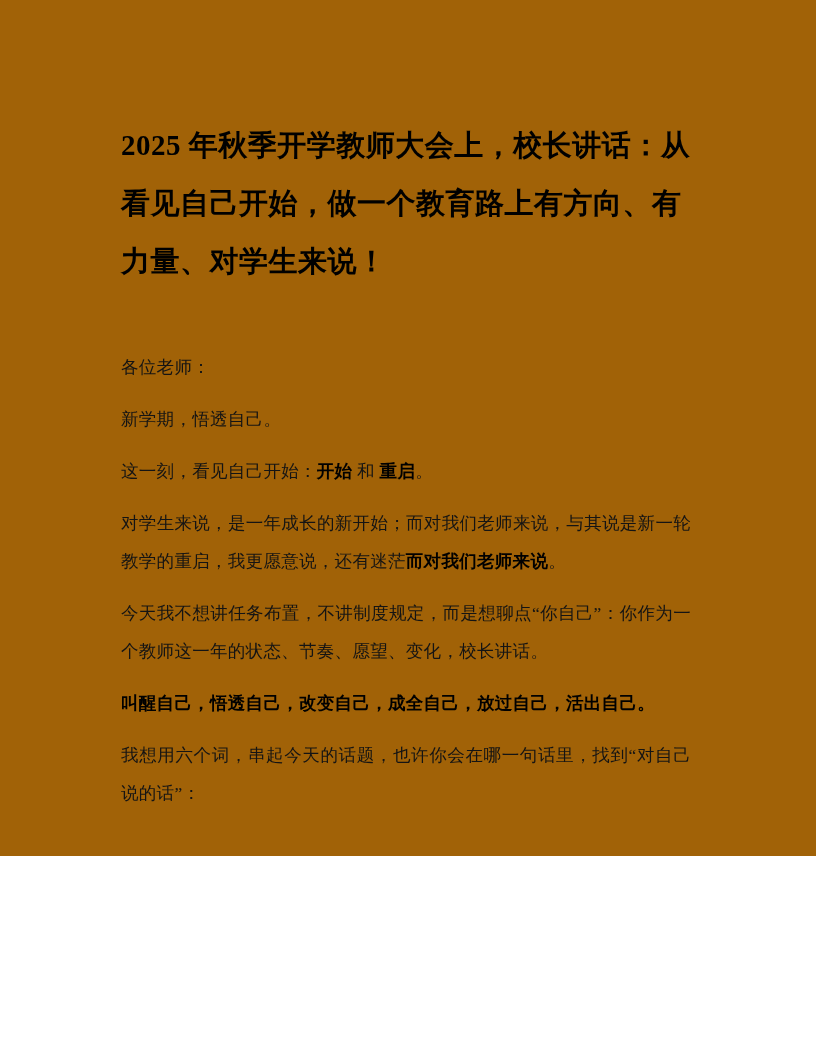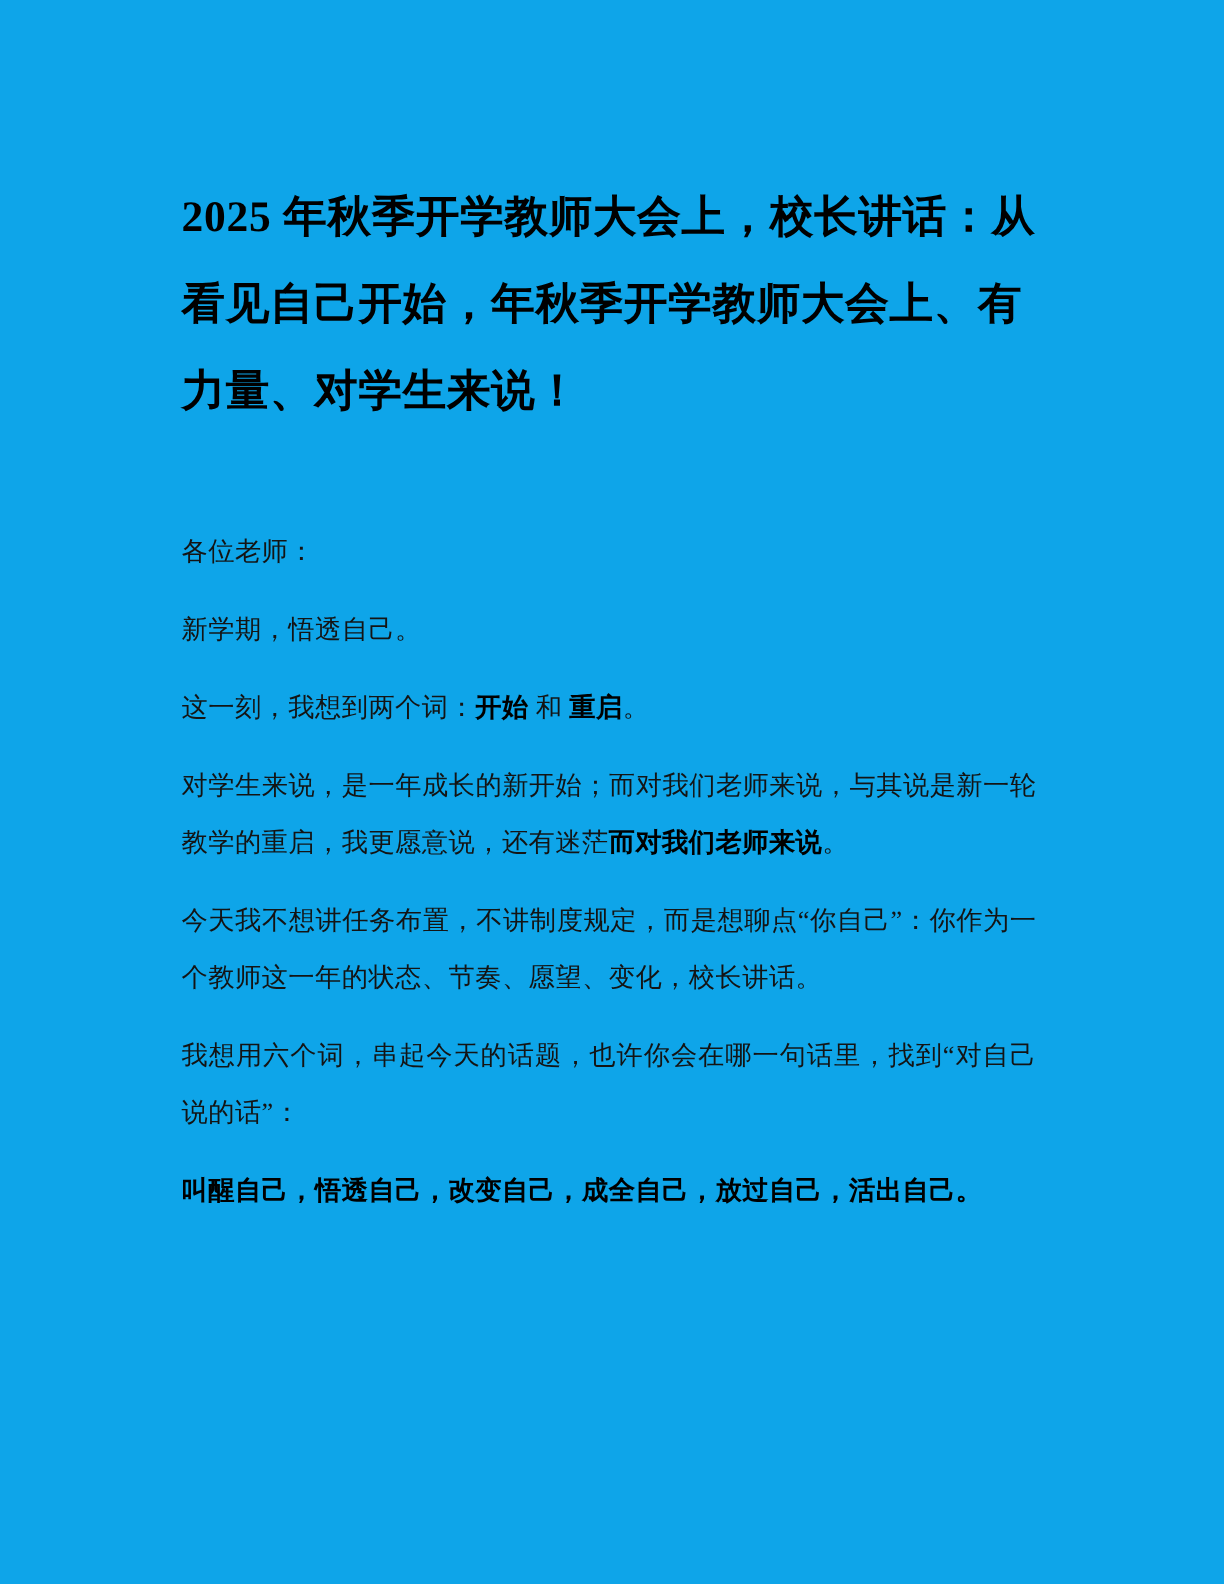--- a/index.html
+++ b/index.html
@@ -3,23 +3,23 @@
 <meta charset="utf-8">
 <style>
   html, body {
     margin: 0;
     padding: 0;
     background: #ffffff;
   }
   .page {
     position: relative;
     width: 816px;
-    height: 1056px;
+    height: 856px;
     margin: 0 auto;
-    background: #0ea5e9;
+    background: #a16207;
     box-sizing: border-box;
     padding: 116px 121px 0 121px;
     font-family: "Liberation Serif", "DejaVu Serif", serif;
     color: #141414;
     overflow: hidden;
   }
   .doc-title {
     margin: 0 0 58px 0;
     font-size: 29px;
     font-weight: bold;
@@ -43,25 +43,25 @@
     font-weight: bold;
     color: #000000;
   }
 </style>
 </head>
 <body>
 
 <div class="page">
   <h1 class="doc-title">
     <span class="title-line">2025 年秋季开学教师大会上，校长讲话：从</span>
-    <span class="title-line">看见自己开始，年秋季开学教师大会上、有</span>
+    <span class="title-line">看见自己开始，做一个教育路上有方向、有</span>
     <span class="title-line">力量、对学生来说！</span>
   </h1>
   <main class="doc-body">
       <p class="para"><span>各位老师：</span></p>
       <p class="para"><span>新学期，悟透自己。</span></p>
-      <p class="para"><span>这一刻，我想到两个词：</span><b>开始</b><span> 和 </span><b>重启</b><span>。</span></p>
+      <p class="para"><span>这一刻，看见自己开始：</span><b>开始</b><span> 和 </span><b>重启</b><span>。</span></p>
       <p class="para"><span>对学生来说，是一年成长的新开始；而对我们老师来说，与其说是新一轮教学的重启，我更愿意说，还有迷茫</span><b>而对我们老师来说</b><span>。</span></p>
       <p class="para"><span>今天我不想讲任务布置，不讲制度规定，而是想聊点“你自己”：你作为一个教师这一年的状态、节奏、愿望、变化，校长讲话。</span></p>
+      <p class="para"><b>叫醒自己，悟透自己，改变自己，成全自己，放过自己，活出自己。</b></p>
       <p class="para"><span>我想用六个词，串起今天的话题，也许你会在哪一句话里，找到“对自己说的话”：</span></p>
-      <p class="para"><b>叫醒自己，悟透自己，改变自己，成全自己，放过自己，活出自己。</b></p>
     </main>
 </div>
 
 </body></html>

